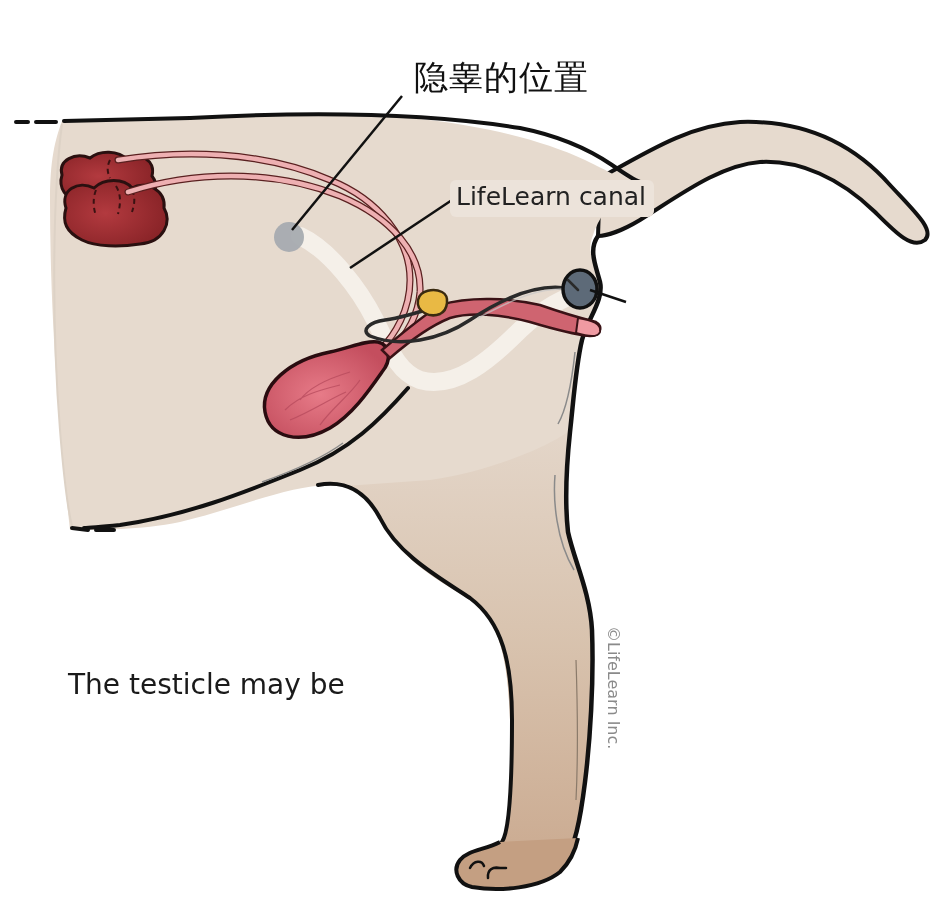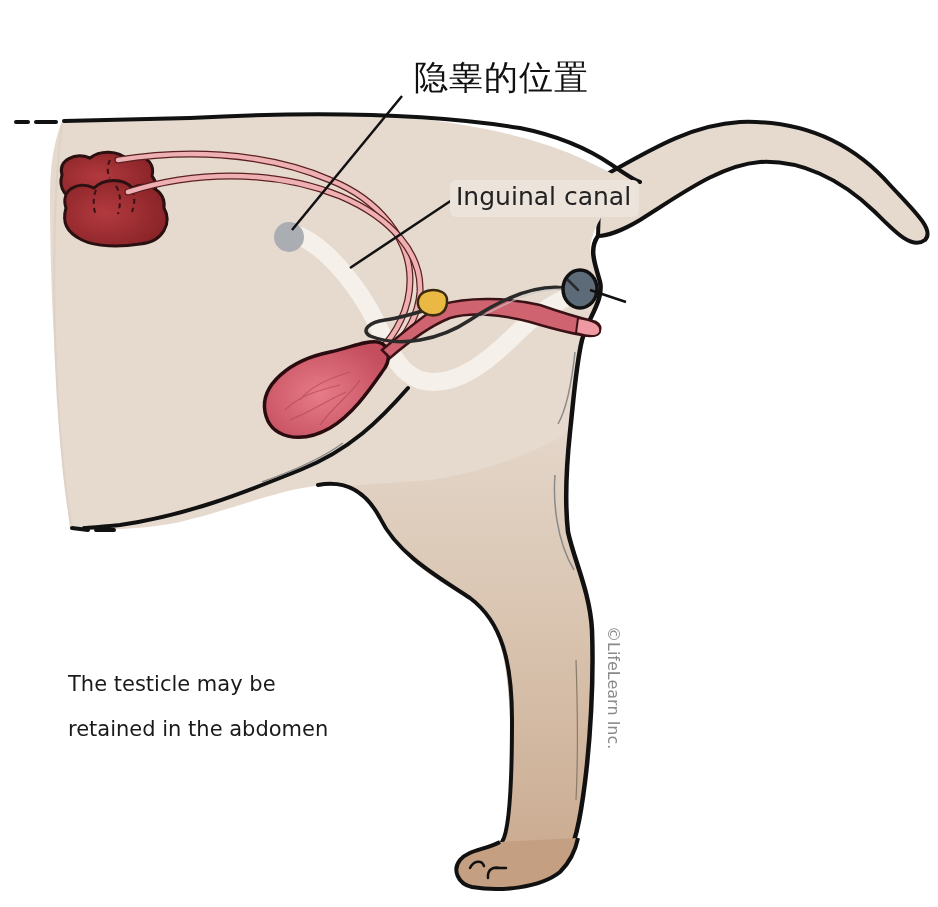--- a/index.html
+++ b/index.html
@@ -11,21 +11,21 @@
     font-size: 34px; letter-spacing: 1px; white-space: nowrap; line-height: 1;
   }
   .label-en-box {
     position: absolute; background: #ece3da; border-radius: 6px;
     padding: 3px 8px 5px 6px; color: #222; font-family: "DejaVu Sans", sans-serif;
     font-size: 25px; white-space: nowrap; line-height: 1.15;
   }
   .caption {
     position: absolute; left: 68px; top: 662px; width: 460px;
     color: #1a1a1a; font-family: "DejaVu Sans", sans-serif;
-    font-size: 21px; line-height: 45px;
+    font-size: 28px; line-height: 45px;
   }
   .caption span { display: block; white-space: nowrap; }
   .copyright {
     position: absolute; left: 603px; top: 626px;
     transform-origin: 0 0; transform: rotate(90deg) translateY(-100%);
     color: #8a8a8a; font-family: "DejaVu Sans", sans-serif; font-size: 16px;
     white-space: nowrap; line-height: 20px;
   }
 </style>
 </head>
@@ -147,21 +147,20 @@
     </g>
 
     <g>
       <line x1="292" y1="230" x2="402" y2="96" stroke="#111" stroke-width="2.5"></line>
       <line x1="350" y1="268" x2="452" y2="200" stroke="#111" stroke-width="2.5"></line>
       <line x1="590" y1="290" x2="626" y2="302" stroke="#111" stroke-width="2.5"></line>
     </g>
   </svg>
 
   <div class="label-cn" style="left:414px; top:60px;">隐睾的位置</div>
-  <div class="label-en-box" style="left:450px; top:180px;">Inguinal canal</div>
+  <div class="label-en-box" style="left:450px; top:180px;">LifeLearn canal</div>
 
   <div class="caption">
     <span>The testicle may be</span>
-    <span>retained in the abdomen</span>
   </div>
 
   <div class="copyright">©LifeLearn Inc.</div>
 </div>
 
 </body></html>

